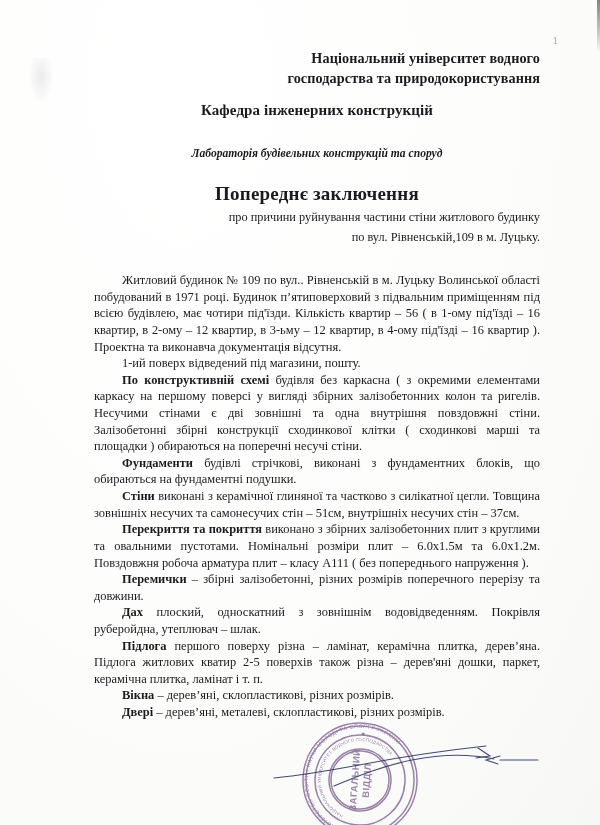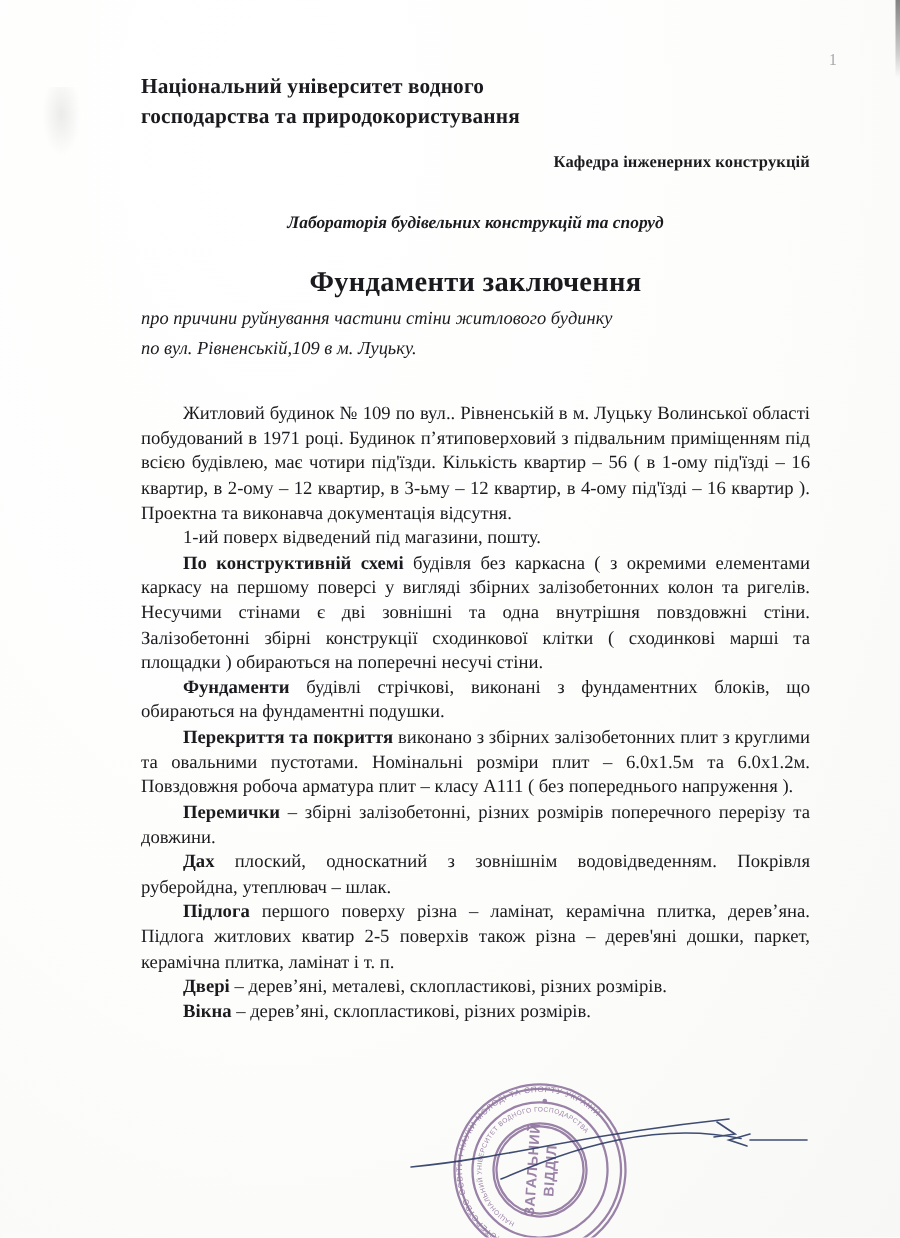--- a/index.html
+++ b/index.html
@@ -53,31 +53,31 @@
   }
 
   .content {
     position: absolute;
     left: 94px;
     right: 60px;
     top: 48px;
   }
 
   .org-title {
-    text-align: left;
+    text-align: right;
     font-weight: bold;
     font-size: 14.2px;
     line-height: 1.42;
     letter-spacing: .1px;
     margin: 0;
   }
   .dept-title {
-    text-align: right;
-    font-weight: bold;
-    font-size: 11px;
+    text-align: center;
+    font-weight: bold;
+    font-size: 15px;
     margin: 14px 0 0 0;
     letter-spacing: .1px;
   }
   .lab-line {
     text-align: center;
     font-style: italic;
     font-weight: bold;
     font-size: 11.6px;
     line-height: 1.5;
     margin: 0;
@@ -85,25 +85,24 @@
   .lab-block { margin-top: 26px; }
 
   .doc-title {
     text-align: center;
     font-weight: bold;
     font-size: 19px;
     margin: 20px 0 0 0;
     letter-spacing: .2px;
   }
   .doc-sub {
-    text-align: left;
+    text-align: right;
     font-size: 12.3px;
     line-height: 1.36;
     margin: 4px 0 0 0;
-    font-style: italic;
   }
 
   .body-text {
     margin-top: 26px;
     font-size: 12.45px;
     line-height: 1.335;
     text-align: justify;
     text-justify: inter-word;
   }
   .body-text p {
@@ -151,46 +150,47 @@
       <div>Національний університет водного</div>
       <div>господарства та природокористування</div>
     </div>
 
     <div class="dept-title">Кафедра інженерних конструкцій</div>
 
     <div class="lab-block">
       <div class="lab-line">Лабораторія будівельних конструкцій та споруд</div>
     </div>
 
-    <h1 class="doc-title">Фундаменти заключення</h1>
+    <h1 class="doc-title">Попереднє заключення</h1>
     <div class="doc-sub">про причини руйнування частини стіни  житлового будинку</div>
     <div class="doc-sub">по вул. Рівненській,109 в м. Луцьку.</div>
 
     <div class="body-text">
 
       <p>Житловий будинок № 109 по вул.. Рівненській в м. Луцьку Волинської області побудований в 1971 році.  Будинок п’ятиповерховий з підвальним приміщенням під всією будівлею, має чотири під'їзди. Кількість квартир – 56 ( в 1-ому під'їзді – 16 квартир, в 2-ому – 12 квартир, в 3-ьму – 12 квартир, в 4-ому під'їзді – 16 квартир ). Проектна та виконавча документація відсутня.</p>
 
       <p>1-ий поверх відведений під магазини, пошту.</p>
 
       <p><b>По конструктивній схемі</b><span> будівля без каркасна ( з окремими елементами каркасу на першому поверсі у вигляді збірних залізобетонних колон та ригелів. Несучими стінами є дві зовнішні  та одна внутрішня повздовжні   стіни. Залізобетонні збірні конструкції сходинкової клітки ( сходинкові марші та площадки ) обираються на поперечні несучі стіни.</span></p>
 
       <p><b>Фундаменти</b><span> будівлі стрічкові, виконані з фундаментних блоків, що обираються на фундаментні подушки.</span></p>
 
+      <p><b>Стіни</b><span> виконані з керамічної глиняної та частково з силікатної цегли. Товщина зовнішніх несучих та самонесучих стін – 51см, внутрішніх несучих стін – 37см.</span></p>
 
       <p><b>Перекриття та покриття</b><span> виконано з збірних залізобетонних плит з круглими та овальними пустотами. Номінальні розміри плит – 6.0х1.5м та 6.0х1.2м. Повздовжня робоча арматура плит – класу А111 ( без попереднього напруження ).</span></p>
 
       <p><b>Перемички</b><span> – збірні залізобетонні, різних розмірів поперечного перерізу та довжини.</span></p>
 
       <p><b>Дах</b><span> плоский, односкатний з зовнішнім водовідведенням. Покрівля руберойдна, утеплювач – шлак.</span></p>
 
       <p><b>Підлога</b><span> першого поверху різна – ламінат, керамічна плитка, дерев’яна. Підлога житлових кватир 2-5 поверхів також різна – дерев'яні дошки, паркет, керамічна плитка, ламінат і т. п.</span></p>
 
+      <p><b>Вікна</b><span> – дерев’яні, склопластикові, різних розмірів.</span></p>
+
       <p><b>Двері</b><span> – дерев’яні, металеві, склопластикові, різних розмірів.</span></p>
-
-      <p><b>Вікна</b><span> – дерев’яні, склопластикові, різних розмірів.</span></p>
 
     </div>
   </div>
 
   <div class="seal-wrap">
     <svg width="128" height="128" viewBox="0 0 128 128" xmlns="http://www.w3.org/2000/svg">
       <defs>
         <path id="ringOuter" d="M 64,64 m -52,0 a 52,52 0 1,1 104,0 a 52,52 0 1,1 -104,0"></path>
         <path id="ringInner" d="M 64,64 m -39,0 a 39,39 0 1,1 78,0 a 39,39 0 1,1 -78,0"></path>
       </defs>

